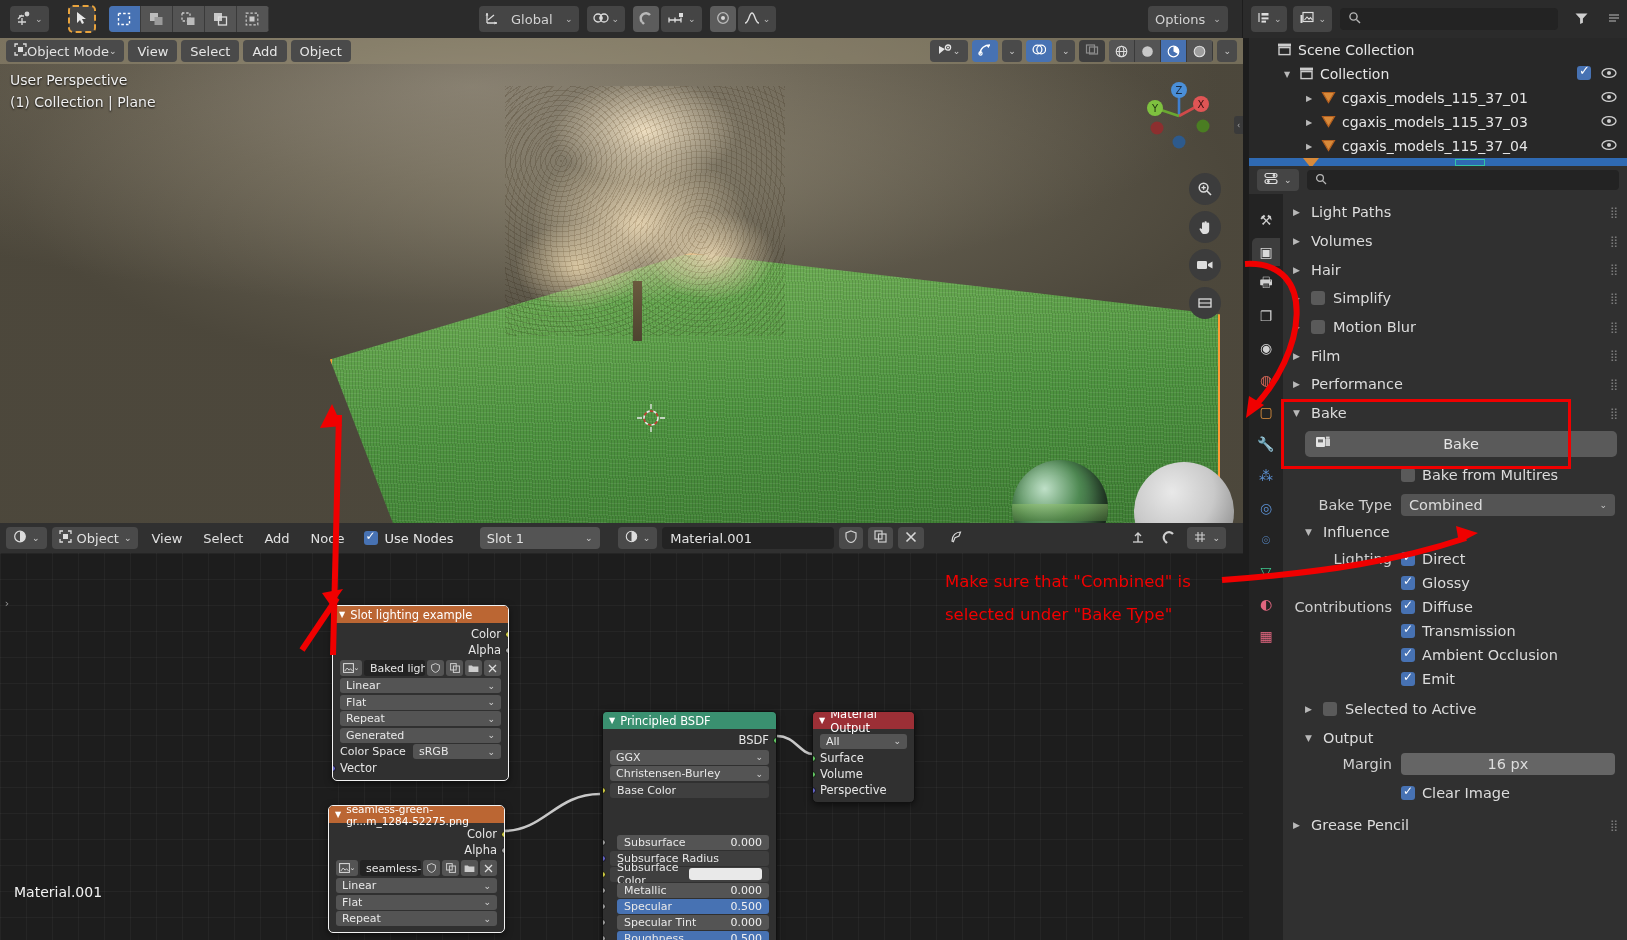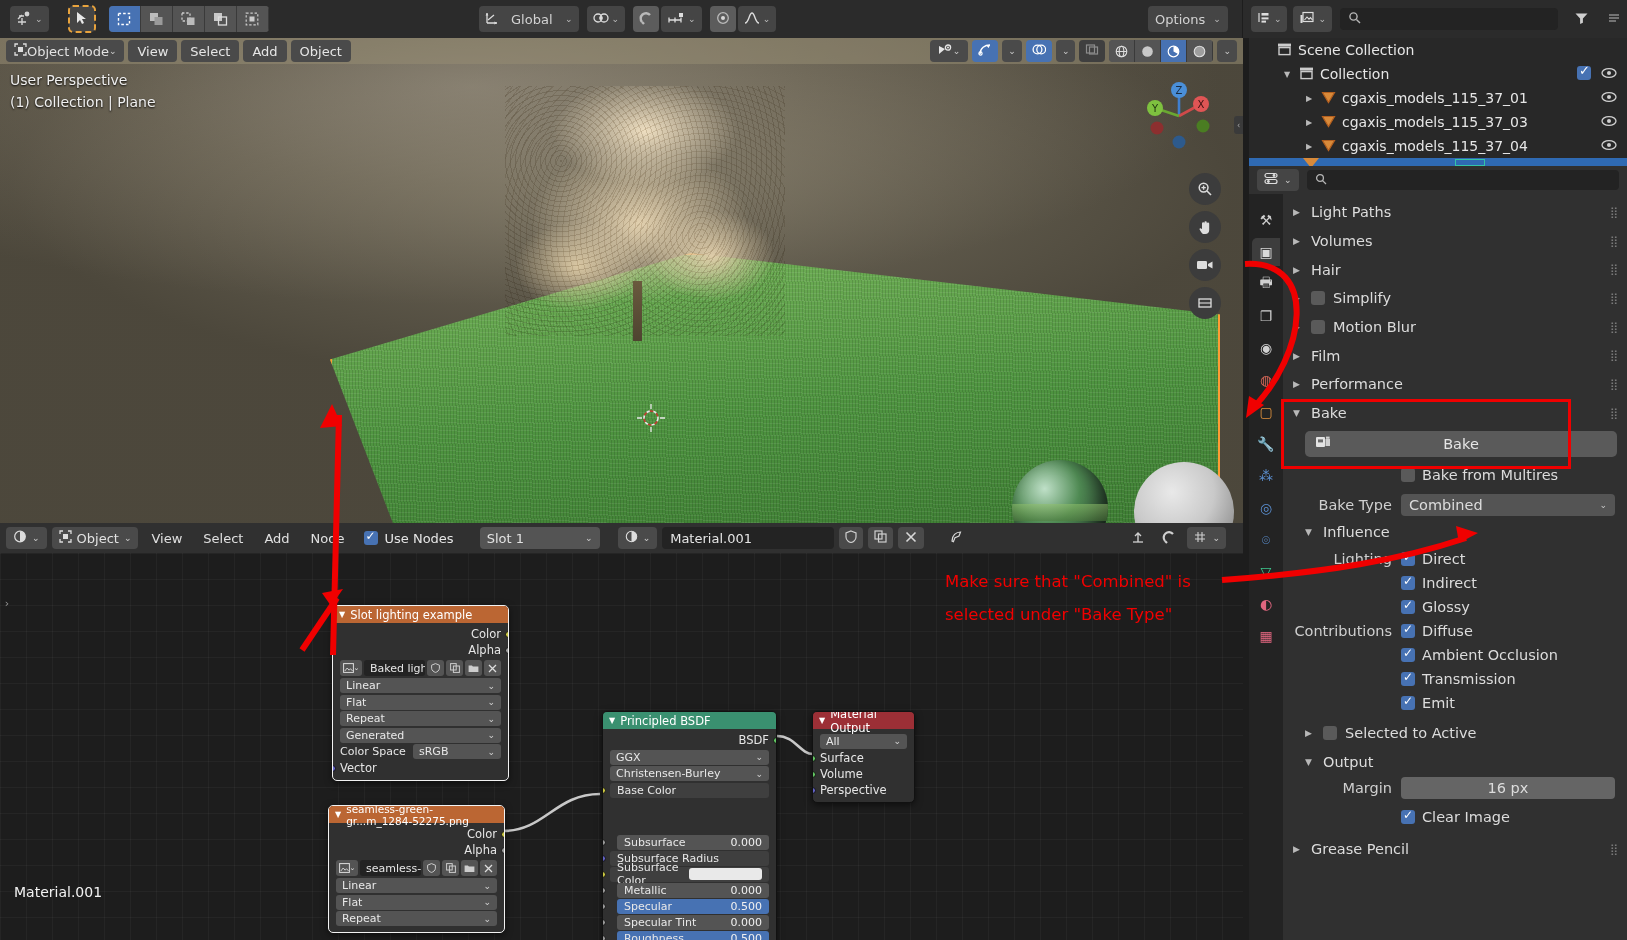--- a/index.html
+++ b/index.html
@@ -1037,55 +1037,48 @@
       <span>Influence</span>
     </div>
     <div id="lighting-rows">
         <div class="prow">
           <span class="lab">Lighting</span>
           <span class="ck">
             <span class="cbx on"></span>
             <span>Direct</span>
           </span>
         </div>
-        <div class="prow">
-          <span class="lab"></span>
-          <span class="ck">
-            <span class="cbx on"></span>
-            <span>Indirect</span>
-          </span>
-        </div>
       </div>
     <div id="contrib-rows">
         <div class="prow">
           <span class="lab"></span>
           <span class="ck">
             <span class="cbx on"></span>
             <span>Glossy</span>
           </span>
         </div>
         <div class="prow">
           <span class="lab">Contributions</span>
           <span class="ck">
             <span class="cbx on"></span>
             <span>Diffuse</span>
           </span>
         </div>
         <div class="prow">
           <span class="lab"></span>
           <span class="ck">
             <span class="cbx on"></span>
-            <span>Ambient Occlusion</span>
+            <span>Transmission</span>
           </span>
         </div>
         <div class="prow">
           <span class="lab"></span>
           <span class="ck">
             <span class="cbx on"></span>
-            <span>Transmission</span>
+            <span>Ambient Occlusion</span>
           </span>
         </div>
         <div class="prow">
           <span class="lab"></span>
           <span class="ck">
             <span class="cbx on"></span>
             <span>Emit</span>
           </span>
         </div>
       </div>

